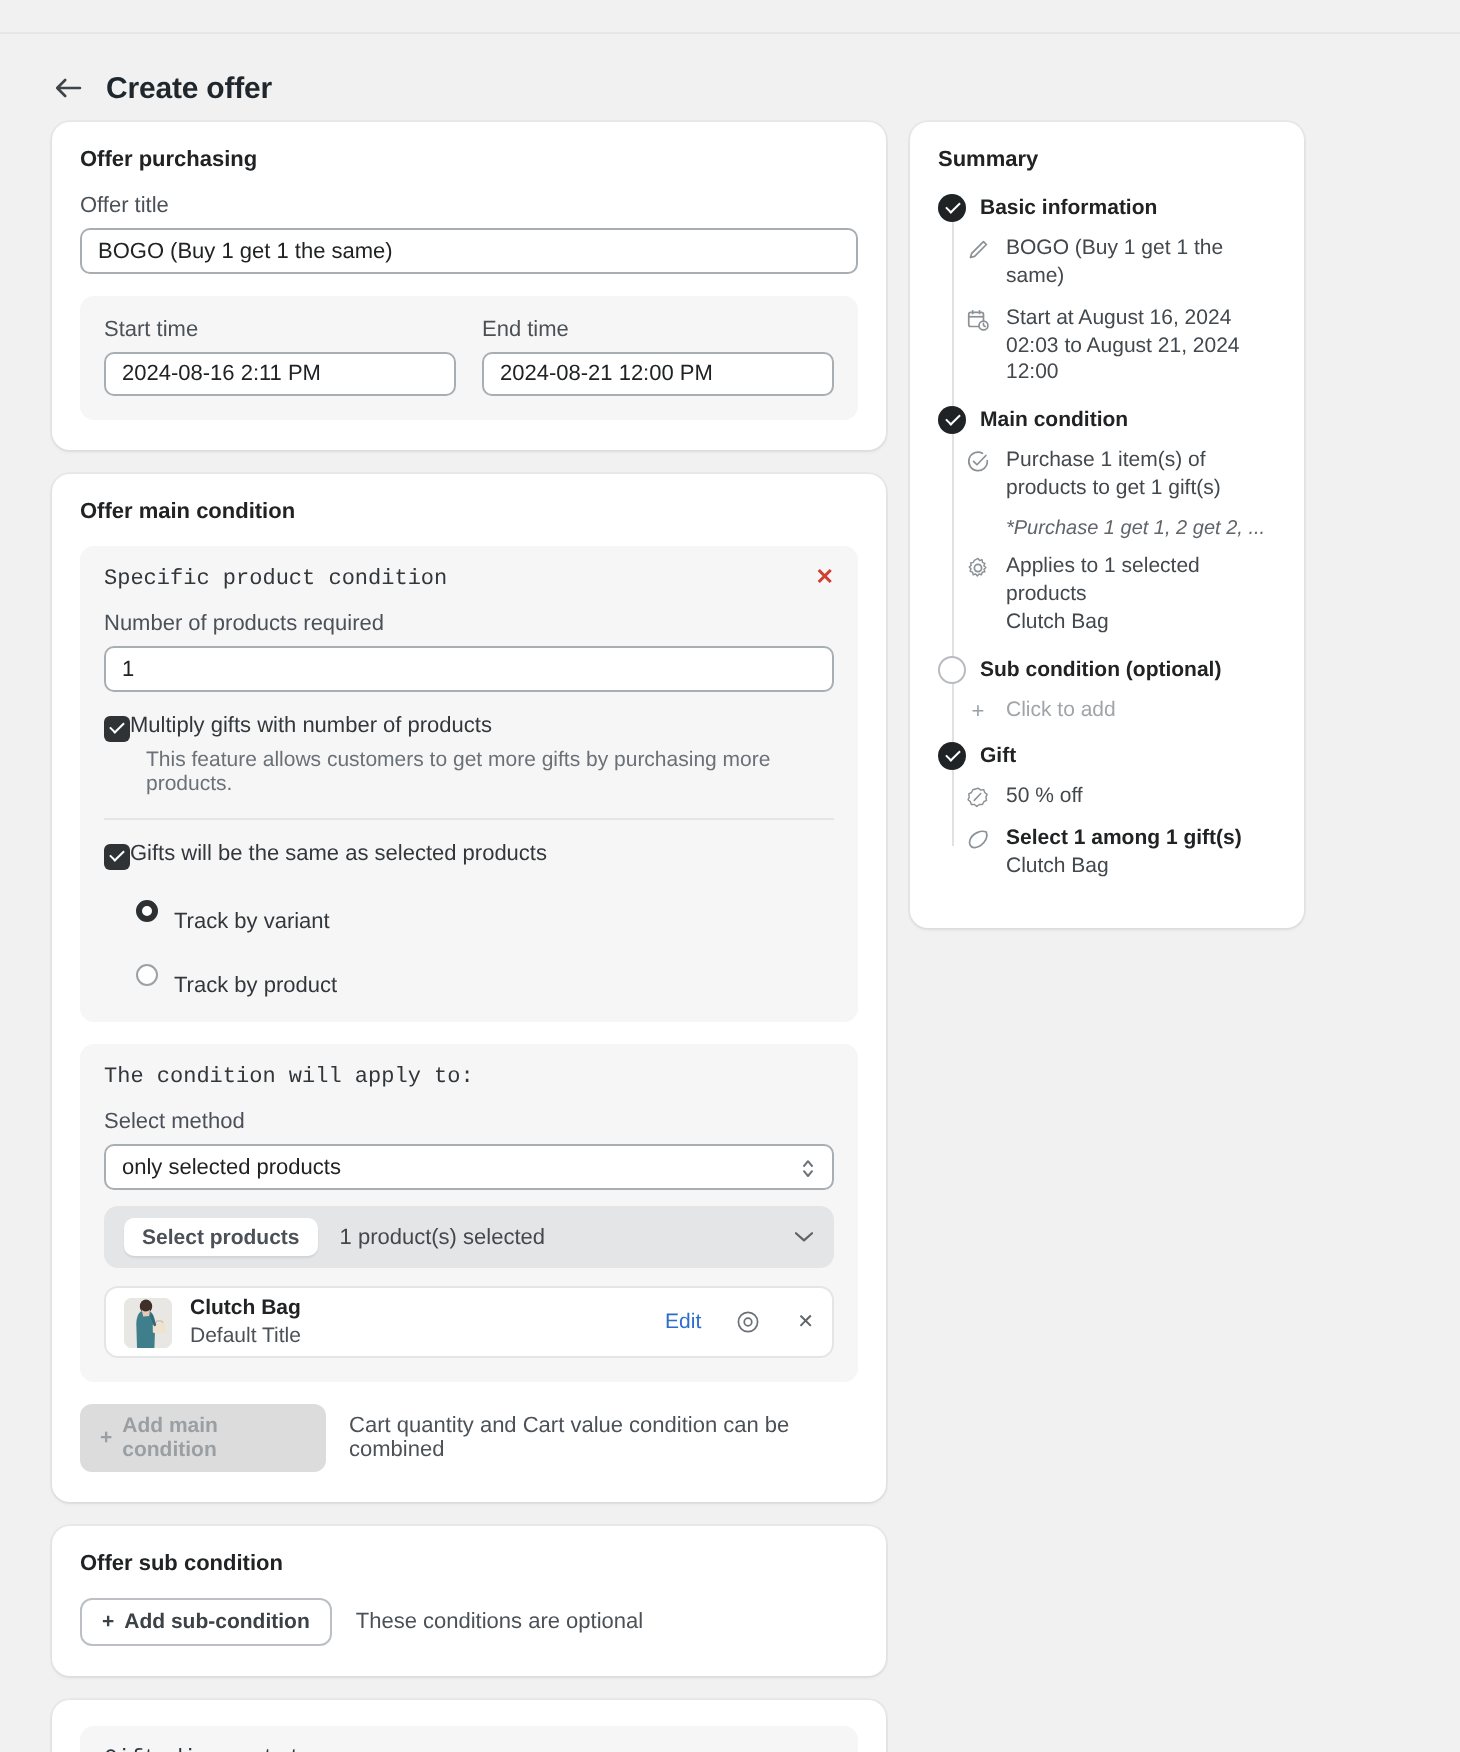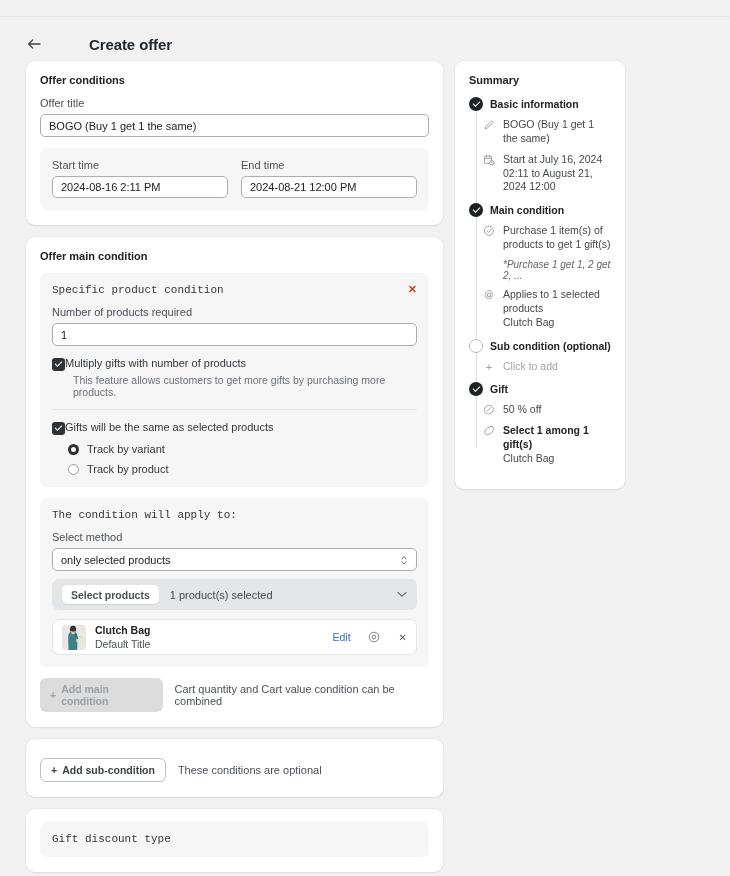--- a/index.html
+++ b/index.html
@@ -12,25 +12,25 @@
     color: #202223;
     overflow: hidden;
   }
   .topbar { height: 17px; background: #f1f1f1; border-bottom: 1px solid #e6e6e6; }
   .page { padding: 0 26px; }
   .page-head { display: flex; align-items: center; gap: 11px; height: 44px; padding-top: 10px; }
   .back-arrow {
     width: 16px; height: 16px; display: flex; align-items: center; justify-content: center;
     color: #3f4448; font-size: 14px; line-height: 1; cursor: pointer;
   }
-  .page-title { font-size: 15px; font-weight: bold; color: #1f262c; letter-spacing: -0.1px; margin-left: 36px; }
+  .page-title { font-size: 15px; font-weight: bold; color: #1f262c; letter-spacing: -0.1px; }
 
   .cols { display: flex; gap: 12px; align-items: flex-start; }
   .col-main { width: 417px; flex: none; }
-  .col-side { width: 170px; flex: none; }
+  .col-side { width: 197px; flex: none; }
 
   .card {
     background: #ffffff;
     border-radius: 9px;
     box-shadow: 0 0 0 1px rgba(0,0,0,0.035), 0 1px 2px rgba(0,0,0,0.06);
     padding: 13px 14px 15px 14px;
     margin-bottom: 12px;
   }
   .card-title { font-size: 11px; font-weight: bold; color: #202223; margin-bottom: 11px; }
 
@@ -74,21 +74,21 @@
   .helper { font-size: 10.5px; color: #6b7177; margin: 3px 0 0 21px; }
 
   .divider { height: 1px; background: #e4e5e7; margin: 11px 0 0 0; }
 
   .radiorow { display: flex; align-items: center; gap: 8px; margin: 8px 0 0 16px; }
   .radio {
     width: 11px; height: 11px; border-radius: 50%;
     border: 1.5px solid #9ba1a6; background: #fff; flex: none; cursor: pointer;
   }
   .radio.on { border: 3px solid #2c3033; }
-  .radio-label { font-size: 11px; color: #32373b; }
+  .radio-label { font-size: 11px; color: #32373b; margin-top: 12px; }
 
   .select {
     width: 100%; height: 23px;
     border: 1px solid #a9aeb3; border-radius: 5px; background: #fff;
     font-size: 11px; color: #202223; padding: 0 8px;
     display: flex; align-items: center; justify-content: space-between; cursor: pointer;
   }
   .caret-updown { display: flex; flex-direction: column; line-height: 5px; color: #6d7378; font-size: 7px; }
 
   .pillbar {
@@ -179,21 +179,21 @@
       </svg>
     </div>
     <div class="page-title">Create offer</div>
   </div>
 
   <div class="cols">
 
     <div class="col-main">
 
       <div class="card">
-        <div class="card-title">Offer conditions</div>
+        <div class="card-title">Offer purchasing</div>
 
         <label class="field-label">Offer title</label>
         <div class="input">BOGO (Buy 1 get 1 the same)</div>
 
         <div class="subpanel" style="margin-top:11px;">
           <div class="row2">
             <div>
               <label class="field-label"><span>Start time</span></label>
               <div class="input sm">2024-08-16 2:11 PM</div>
             </div>
@@ -294,20 +294,21 @@
         <div class="afterbtn-row">
           <div class="btn-disabled">
             <span>+</span>
             <span>Add main condition</span>
           </div>
           <div class="afterbtn-text">Cart quantity and Cart value condition can be combined</div>
         </div>
       </div>
 
       <div class="card">
+        <div class="card-title">Offer sub condition</div>
         <div class="afterbtn-row" style="margin-top:6px;">
           <div class="btn-outline">
             <span>+</span>
             <span>Add sub-condition</span>
           </div>
           <div class="afterbtn-text">These conditions are optional</div>
         </div>
       </div>
 
       <div class="card">
@@ -343,21 +344,21 @@
               <div class="tl-item">
                 <div class="tl-ico">
                   <svg width="12" height="12" viewBox="0 0 14 14" fill="none" aria-hidden="true">
                     <rect x="1.6" y="2.6" width="8.6" height="8.2" rx="1.2" stroke="#8c9196" stroke-width="1"></rect>
                     <path d="M1.6 5.1 H10.2" stroke="#8c9196" stroke-width="1"></path>
                     <path d="M3.9 1.6 V3.2 M7.9 1.6 V3.2" stroke="#8c9196" stroke-width="1" stroke-linecap="round"></path>
                     <circle cx="10.2" cy="10.2" r="2.6" fill="#fff" stroke="#8c9196" stroke-width="1"></circle>
                     <path d="M10.2 8.9 V10.2 L11.2 10.8" stroke="#8c9196" stroke-width="0.9" stroke-linecap="round"></path>
                   </svg>
                 </div>
-                <div class="tl-txt">Start at July 16, 2024 02:11 to August 21, 2024 12:00</div>
+                <div class="tl-txt">Start at August 16, 2024 02:03 to August 21, 2024 12:00</div>
               </div>
             </div>
           </div>
 
           <div class="tl-group">
             <div class="tl-head">
               <div class="dot-done"></div>
               <div class="tl-head-label">Main condition</div>
             </div>
             <div class="tl-items">

